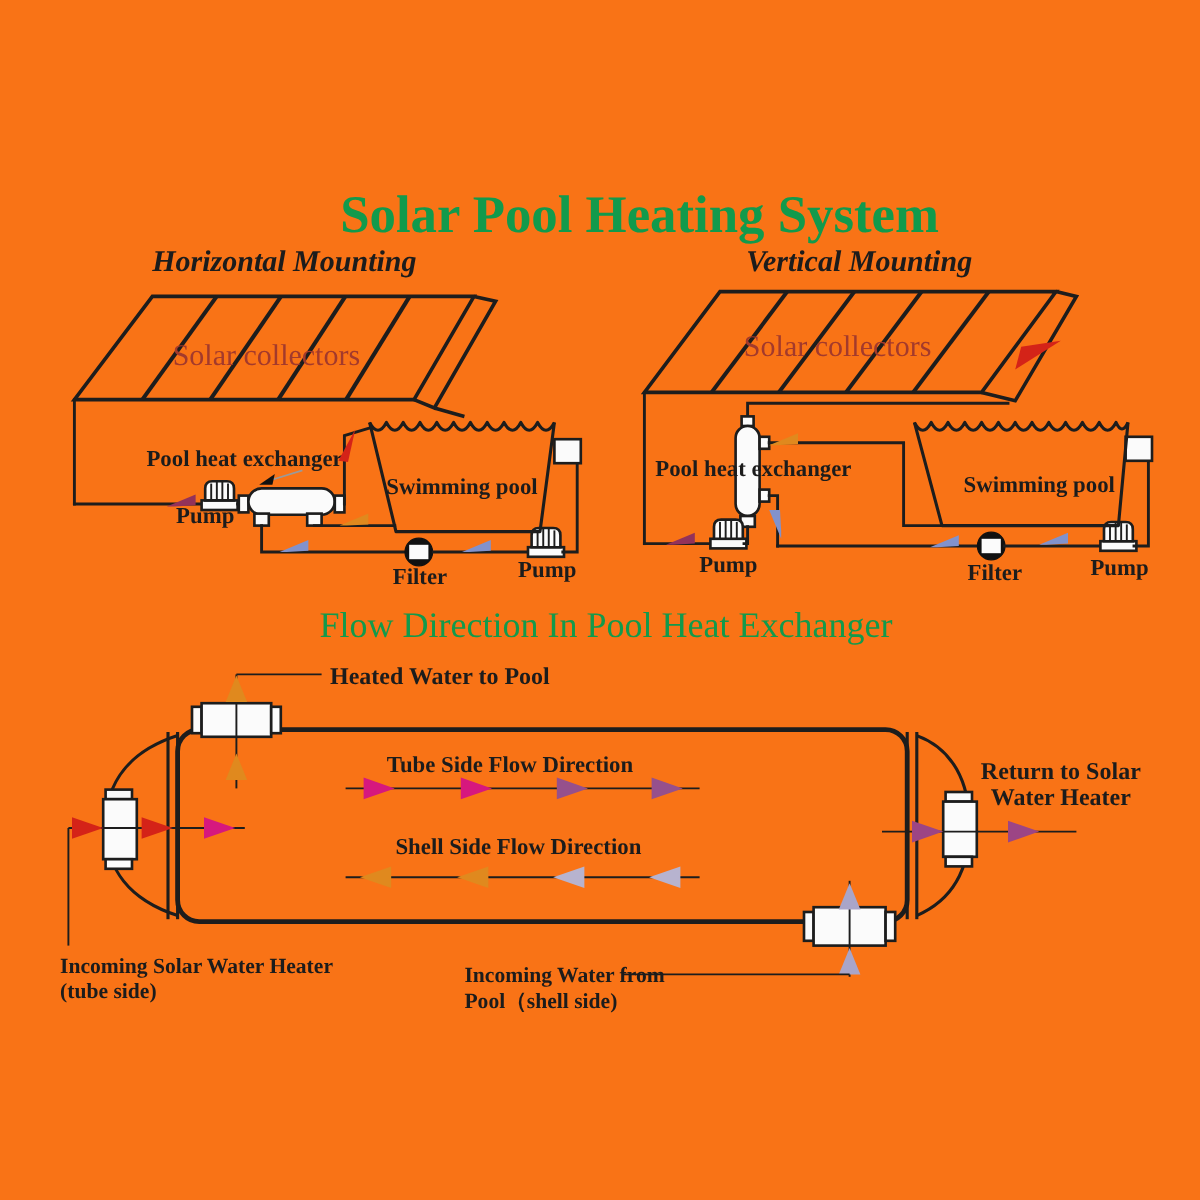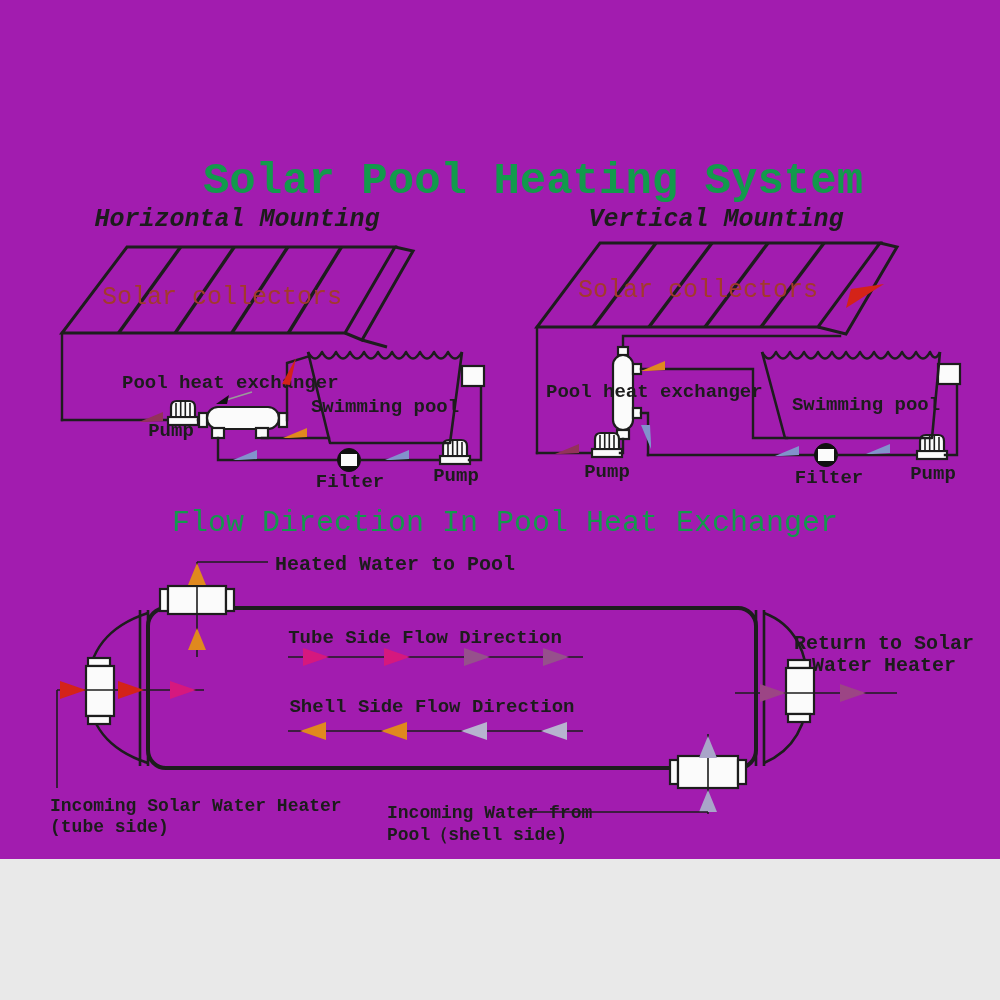--- a/index.html
+++ b/index.html
@@ -1,17 +1,17 @@
 <!DOCTYPE html>
 <html><head>
 <meta charset="utf-8">
 <style>
   html,body{margin:0;padding:0;background:#e9e9e9;}
-  #stage{width:1000px;height:859px;margin:0 auto;background:#a21caf;position:relative;
-         font-family:Liberation Mono, monospace;}
+  #stage{width:1000px;height:1000px;margin:0 auto;background:#f97316;position:relative;
+         font-family:Liberation Serif, serif;}
   svg{display:block}
   .pipe{stroke:#1d1d1d;stroke-width:2.4;fill:none;stroke-linecap:square}
   .pipe-thin{stroke:#1d1d1d;stroke-width:1.6;fill:none}
   .roof{stroke:#1d1d1d;stroke-width:3;fill:none;stroke-linejoin:miter}
   .panel{stroke:#1d1d1d;stroke-width:3.4;fill:none}
   .vessel{stroke:#1d1d1d;stroke-width:4;fill:none}
   .vessel2{stroke:#1d1d1d;stroke-width:2.6;fill:none}
   .fitting{stroke:#1d1d1d;stroke-width:2.2;fill:#fbfbfb}
   .pool{stroke:#1d1d1d;stroke-width:2.6;fill:none;stroke-linejoin:round}
   .lbl{fill:#1c1c1c;font-weight:bold}

